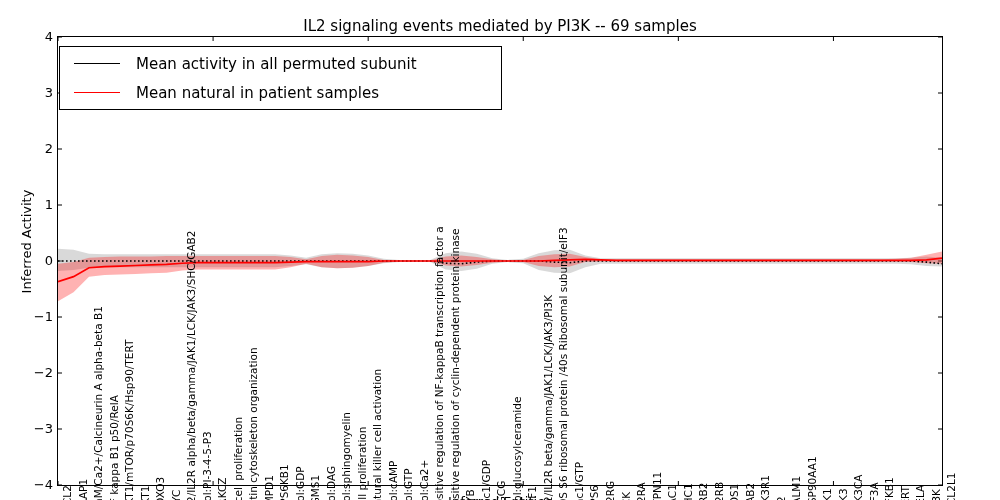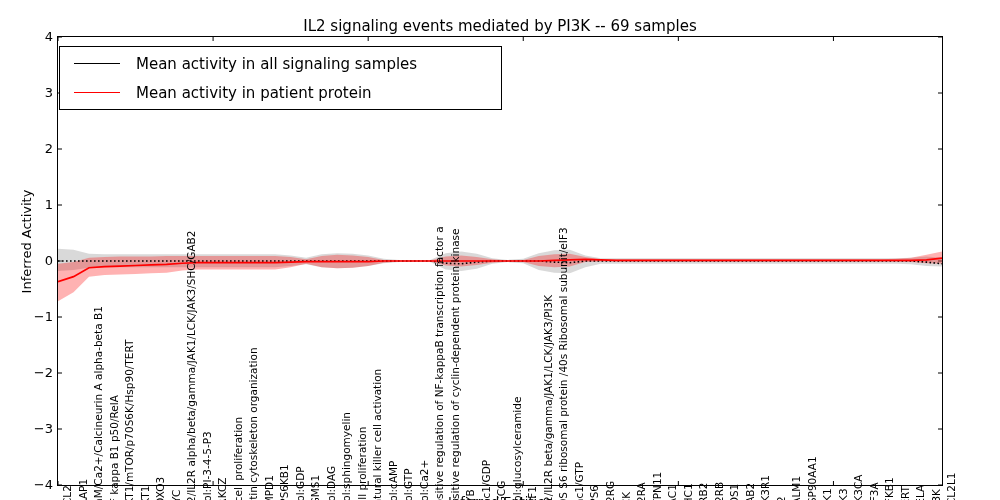--- a/index.html
+++ b/index.html
@@ -275,21 +275,21 @@
       <div class="xtick-label" style="left: 915.182px; top: 496px; bottom: auto;">RELA</div>
       <div class="xtick-label" style="left: 930.691px; top: 496px; bottom: auto;">PI3K</div>
       <div class="xtick-label" style="left: 946.2px; top: 496px; bottom: auto;">BCL2L1</div>
     </div>
 
   <div id="x-axis-label">Inferred Entities</div>
 
   <div id="legend">
     <div class="legend-row r0">
       <span class="legend-swatch" style="border-top-color: rgb(0, 0, 0);"></span>
-      <span class="legend-text">Mean activity in all signaling samples</span>
+      <span class="legend-text">Mean activity in all permuted subunit</span>
     </div>
     <div class="legend-row r1">
       <span class="legend-swatch" style="border-top-color: rgb(255, 0, 0);"></span>
-      <span class="legend-text">Mean activity in patient protein</span>
+      <span class="legend-text">Mean natural in patient samples</span>
     </div>
   </div>
 
 </div>
 
 </body></html>

